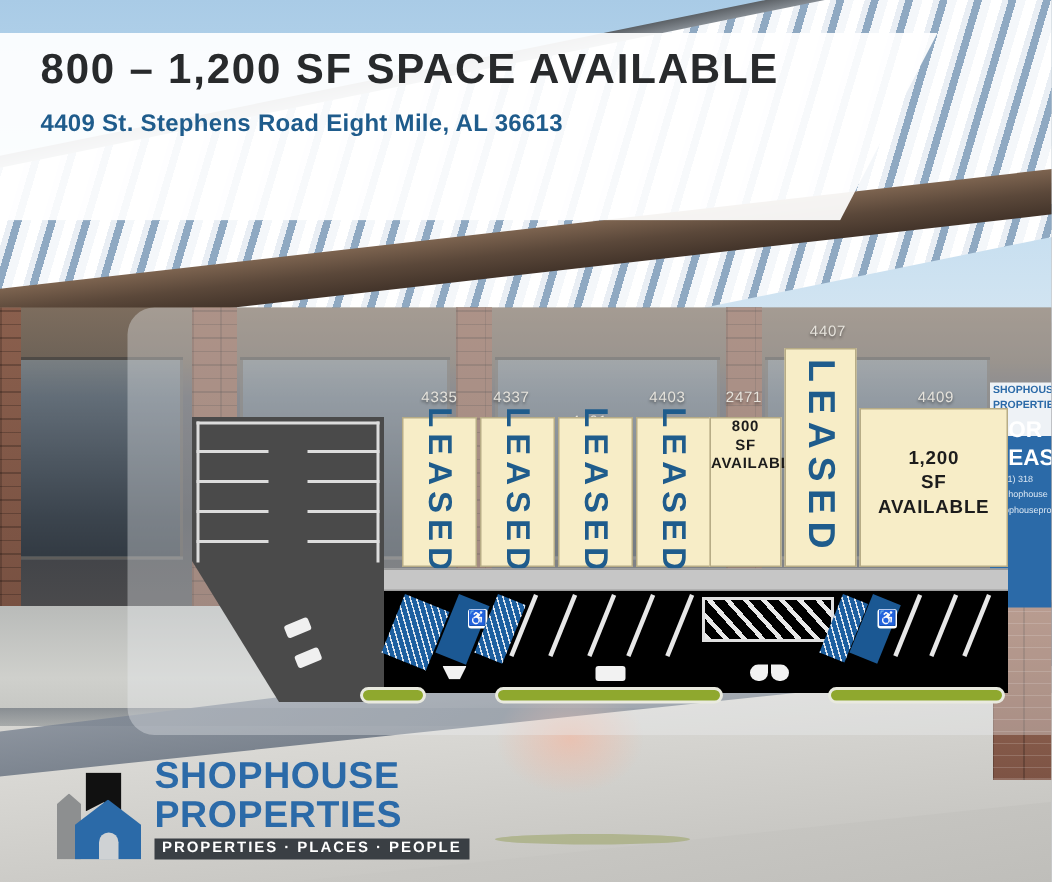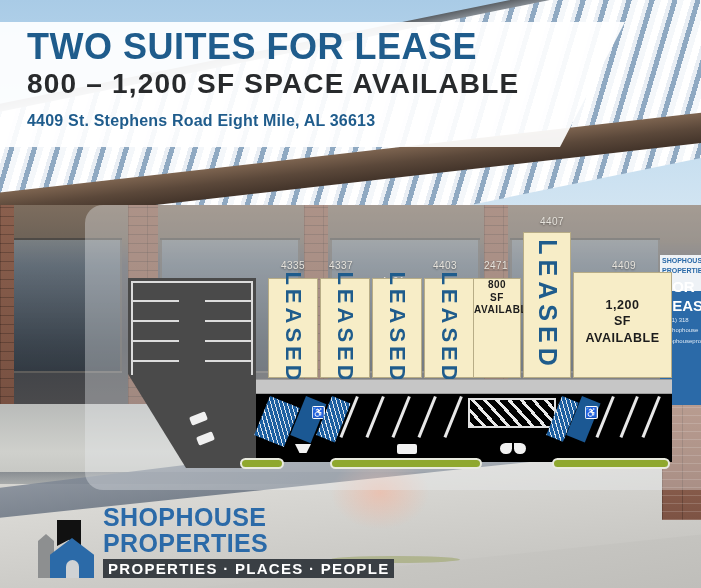--- a/index.html
+++ b/index.html
@@ -250,21 +250,21 @@
     position:absolute; left:28px; bottom:0; width:13px; height:18px;
     background:#cfd2d4; border-radius:7px 7px 0 0;
   }
   #logo-words { line-height:1; }
   .lw1, .lw2 {
     font-size:25px; font-weight:bold; letter-spacing:.4px; color:#2b6aa8;
   }
   .lw2 { margin-top:1px; }
   .lw3 {
     margin-top:3px; background:#3a3f44; color:#ffffff;
-    font-size:15px; font-weight:bold; letter-spacing:1.3px;
+    font-size:10px; font-weight:bold; letter-spacing:1.3px;
     padding:2px 5px; display:inline-block;
   }
 </style>
 </head>
 <body>
 
 <div id="photo">
   <div class="sky"></div>
   <div class="trees"></div>
   <div class="roof-cap"></div>
@@ -390,21 +390,20 @@
   <div class="veh" style="left:500px;top:443px;width:12px;height:11px;border-radius:6px 0 6px 6px;"></div>
   <div class="veh" style="left:514px;top:443px;width:12px;height:11px;border-radius:0 6px 6px 6px;"></div>
 
   <div class="green-pill" style="left:240px;top:458px;width:44px;"></div>
   <div class="green-pill" style="left:330px;top:458px;width:152px;"></div>
   <div class="green-pill" style="left:552px;top:458px;width:118px;"></div>
 </div>
 
 <div id="header-band"></div>
 <div id="header-text">
-  <div class="h-title">TWO SUITES FOR LEASE</div>
   <div class="h-sub">800 – 1,200 SF SPACE AVAILABLE</div>
   <div class="h-addr">4409 St. Stephens Road Eight Mile, AL 36613</div>
 </div>
 
 <div id="logo">
   <div id="logo-mark">
     <div class="lm-gray"></div>
     <div class="lm-black"></div>
     <div class="lm-blue"></div>
     <div class="lm-door"></div>

